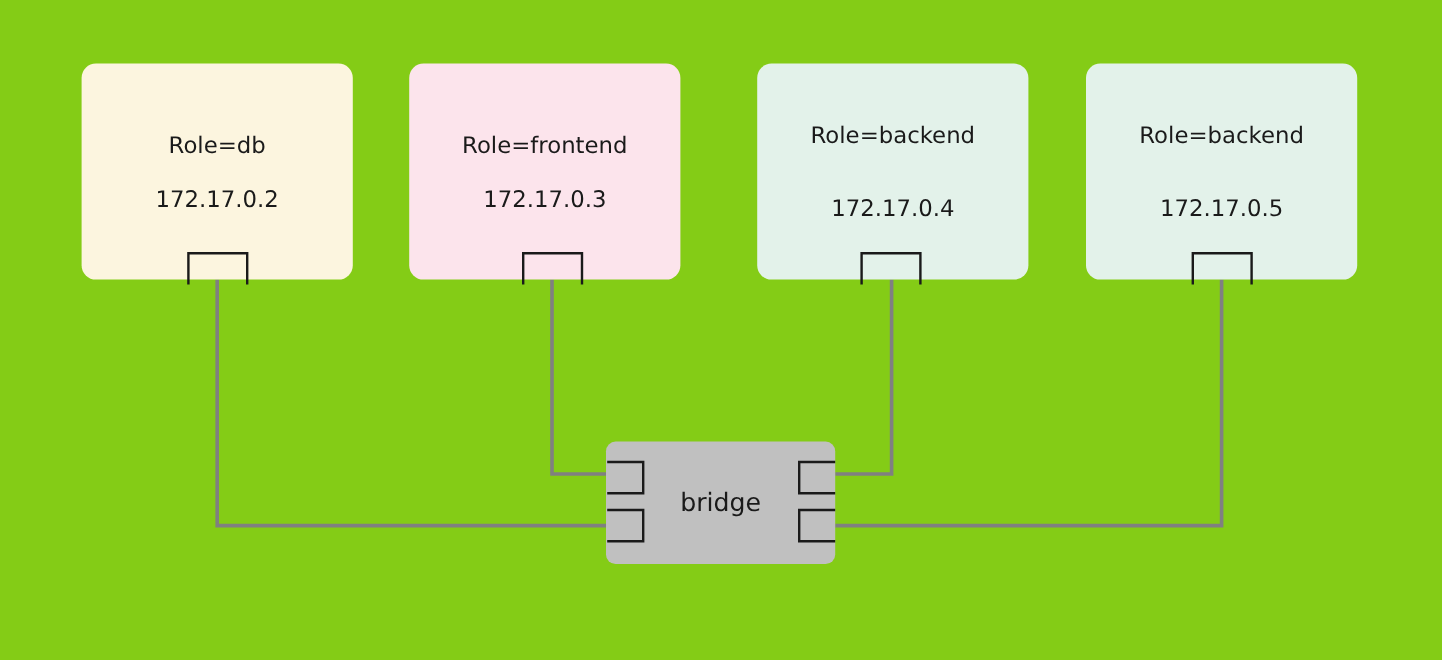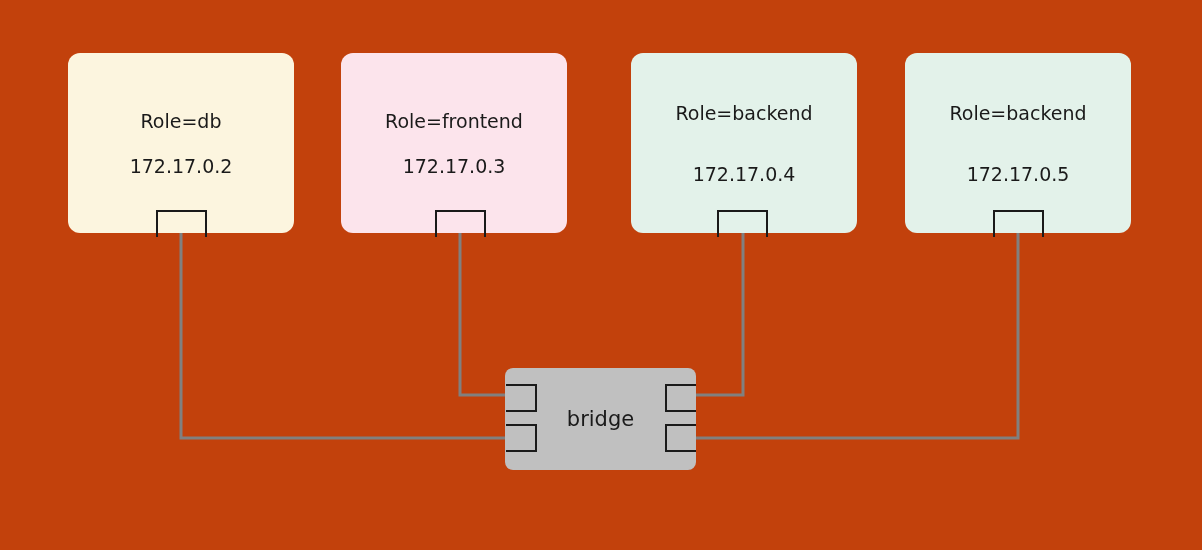--- a/index.html
+++ b/index.html
@@ -11,21 +11,21 @@
   body {
     width: 1202px;
     height: 550px;
     overflow: hidden;
     font-family: "DejaVu Sans", "Liberation Sans", sans-serif;
   }
   #diagram-canvas {
     position: relative;
     width: 1202px;
     height: 550px;
-    background: #c2410c;
+    background: #84cc16;
   }
   svg.layer {
     position: absolute;
     left: 0;
     top: 0;
     width: 1202px;
     height: 550px;
     display: block;
   }
   .node-label {

